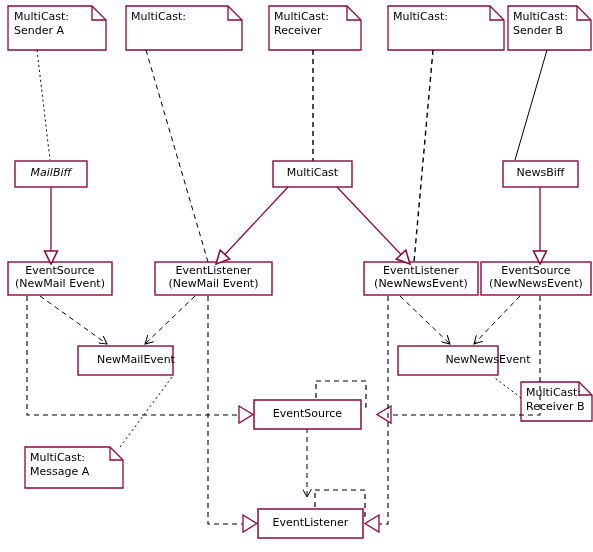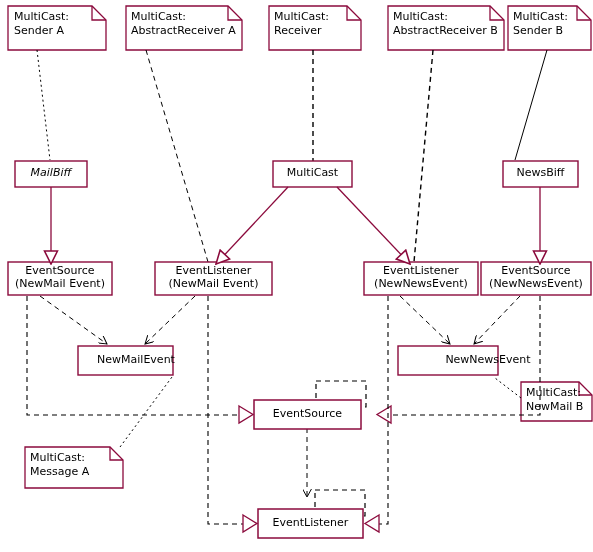--- a/index.html
+++ b/index.html
@@ -147,33 +147,31 @@
     <g>
       <path d="M243,515 L257,523.5 L243,532 z" fill="#ffffff" stroke="#8B0A3C" stroke-width="1.3"></path>
       <path d="M379,515 L365,523.5 L379,532 z" fill="#ffffff" stroke="#8B0A3C" stroke-width="1.3"></path>
     </g>
   </svg>
 
   <div class="lbl lbl-l" style="left:14px;top:11px;width:90px;">MultiCast:</div>
   <div class="lbl lbl-l" style="left:14px;top:25px;width:90px;">Sender A</div>
 
   <div class="lbl lbl-l" style="left:131px;top:11px;width:112px;">MultiCast:</div>
-  <div class="lbl lbl-l" style="left:131px;top:25px;width:112px;">AbstractReceiver A</div>
 
   <div class="lbl lbl-l" style="left:274px;top:11px;width:86px;">MultiCast:</div>
   <div class="lbl lbl-l" style="left:274px;top:25px;width:86px;">Receiver</div>
 
   <div class="lbl lbl-l" style="left:393px;top:11px;width:112px;">MultiCast:</div>
-  <div class="lbl lbl-l" style="left:393px;top:25px;width:112px;">AbstractReceiver B</div>
 
   <div class="lbl lbl-l" style="left:513px;top:11px;width:80px;">MultiCast:</div>
   <div class="lbl lbl-l" style="left:513px;top:25px;width:80px;">Sender B</div>
 
   <div class="lbl lbl-l" style="left:526px;top:387px;width:66px;">MultiCast:</div>
-  <div class="lbl lbl-l" style="left:526px;top:401px;width:66px;">NewMail B</div>
+  <div class="lbl lbl-l" style="left:526px;top:401px;width:66px;">Receiver B</div>
 
   <div class="lbl lbl-l" style="left:30px;top:452px;width:92px;">MultiCast:</div>
   <div class="lbl lbl-l" style="left:30px;top:466px;width:92px;">Message A</div>
 
   <div class="lbl lbl-c" style="left:15px;top:167px;width:72px;font-style:italic;">MailBiff</div>
   <div class="lbl lbl-c" style="left:273px;top:167px;width:79px;">MultiCast</div>
   <div class="lbl lbl-c" style="left:503px;top:167px;width:75px;">NewsBiff</div>
 
   <div class="lbl lbl-c" style="left:8px;top:265px;width:104px;">EventSource</div>
   <div class="lbl lbl-c" style="left:8px;top:278px;width:104px;">(NewMail Event)</div>

